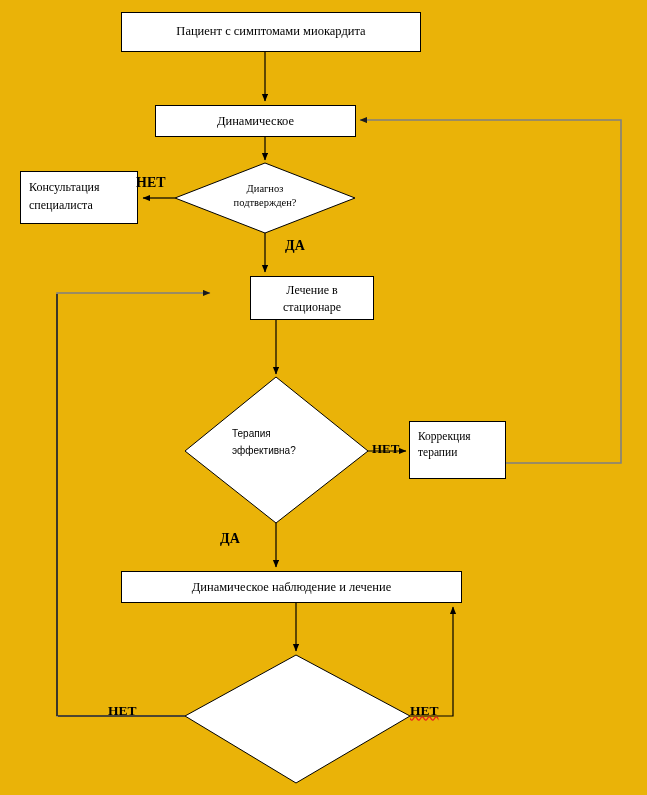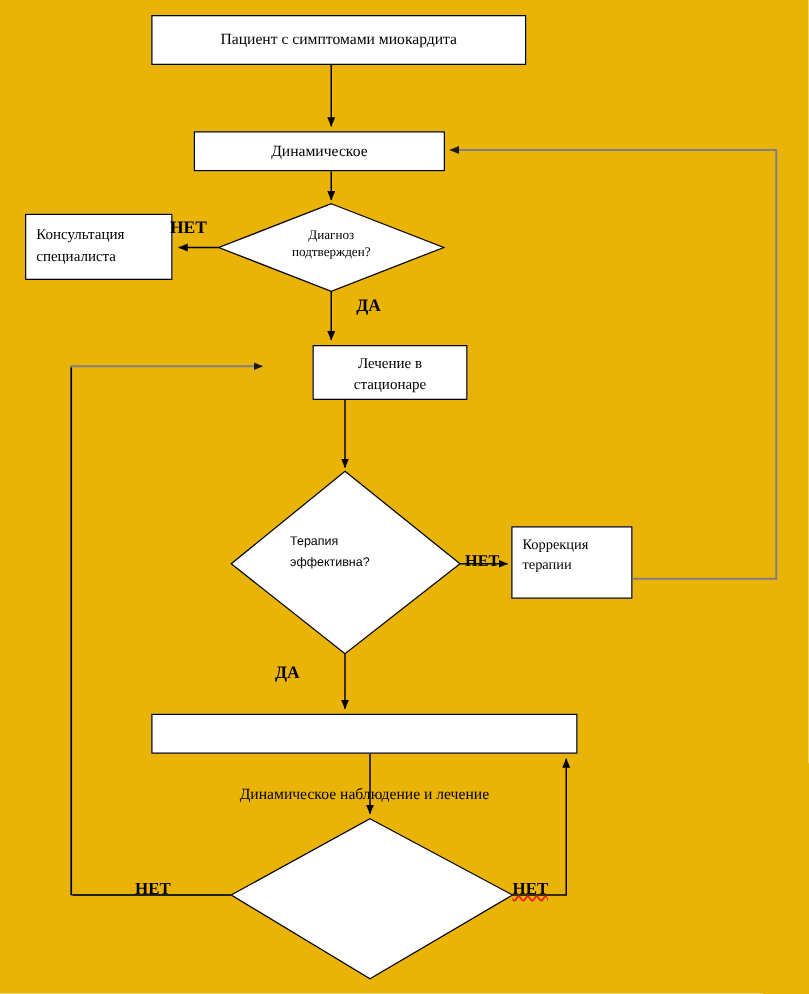--- a/index.html
+++ b/index.html
@@ -127,21 +127,21 @@
 
   <div class="diamond-label sans" style="left:232px; top:425px; width:150px; text-align:left; font-size:10px; line-height:17px;">Терапия
 эффективна?</div>
 
   <div class="node" style="left:409px; top:421px; width:97px; height:58px;">
     <div class="txt serif" style="top:6px; left:8px; right:3px; text-align:left; font-size:11.5px; line-height:16px;">Коррекция
 терапии</div>
   </div>
 
   <div class="node" style="left:121px; top:571px; width:341px; height:32px;">
-    <div class="txt serif" style="top:7px; text-align:center; font-size:12.5px; line-height:16px;margin-top:48px;">Динамическое наблюдение и лечение</div>
+    <div class="txt serif" style="top:7px; text-align:center; font-size:12.5px; line-height:16px;">Динамическое наблюдение и лечение</div>
   </div>
 
 
   <div class="edge-label" style="left:136px; top:175px; font-size:14px;">НЕТ</div>
 
   <div class="edge-label" style="left:285px; top:238px; font-size:14px;">ДА</div>
 
   <div class="edge-label" style="left:372px; top:441px; font-size:13px;">НЕТ</div>
 
   <div class="edge-label" style="left:220px; top:531px; font-size:14px;">ДА</div>

